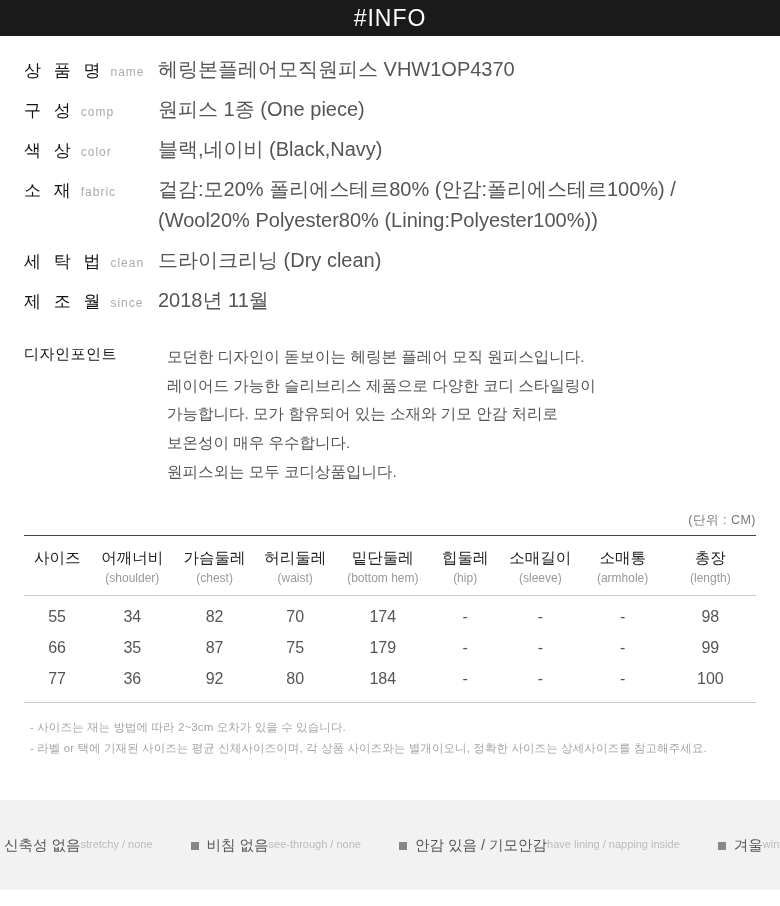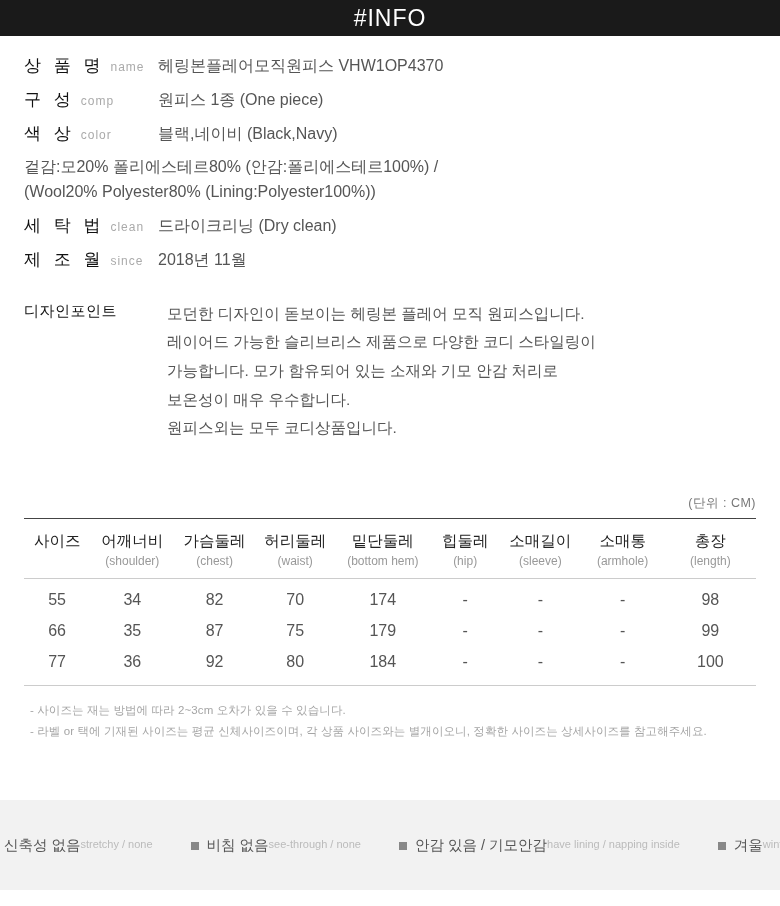--- a/index.html
+++ b/index.html
@@ -57,21 +57,21 @@
     letter-spacing: 4px;
     font-weight: 400;
   }
   .spec-en {
     font-size: 12px;
     color: #aaaaaa;
     letter-spacing: 1px;
     margin-left: 6px;
   }
   .spec-value {
-    font-size: 16px;
+    font-size: 20px;
     color: #555555;
     line-height: 1.55;
   }
   .spec-value .sub-line {
     display: block;
   }
 
   
   .design-block {
     padding: 18px 24px 0 24px;
@@ -99,21 +99,20 @@
   
   .table-wrap {
     padding: 26px 24px 0 24px;
   }
   .unit-note {
     text-align: right;
     font-size: 12.5px;
     color: #777777;
     letter-spacing: 0.5px;
     margin-bottom: 6px;
-    margin-top: 26px;
   }
   table.size-table {
     width: 100%;
     border-collapse: collapse;
     table-layout: fixed;
   }
   table.size-table thead tr.head-ko th {
     border-top: 1px solid #444444;
     padding-top: 12px;
     font-size: 15.5px;
@@ -236,20 +235,24 @@
         <span class="spec-ko">색    상</span>
         <span class="spec-en">color</span>
       </div>
       <div class="spec-value">
         <span>블랙,네이비 (Black,Navy)</span>
       </div>
     </div>
 
 
     <div class="spec-row">
+      <div class="spec-label">
+        <span class="spec-ko">소    재</span>
+        <span class="spec-en">fabric</span>
+      </div>
       <div class="spec-value">
         <span class="sub-line">겉감:모20% 폴리에스테르80% (안감:폴리에스테르100%) /</span>
         <span class="sub-line">(Wool20% Polyester80% (Lining:Polyester100%))</span>
       </div>
     </div>
 
     <div class="spec-row">
       <div class="spec-label">
         <span class="spec-ko">세 탁 법</span>
         <span class="spec-en">clean</span>

